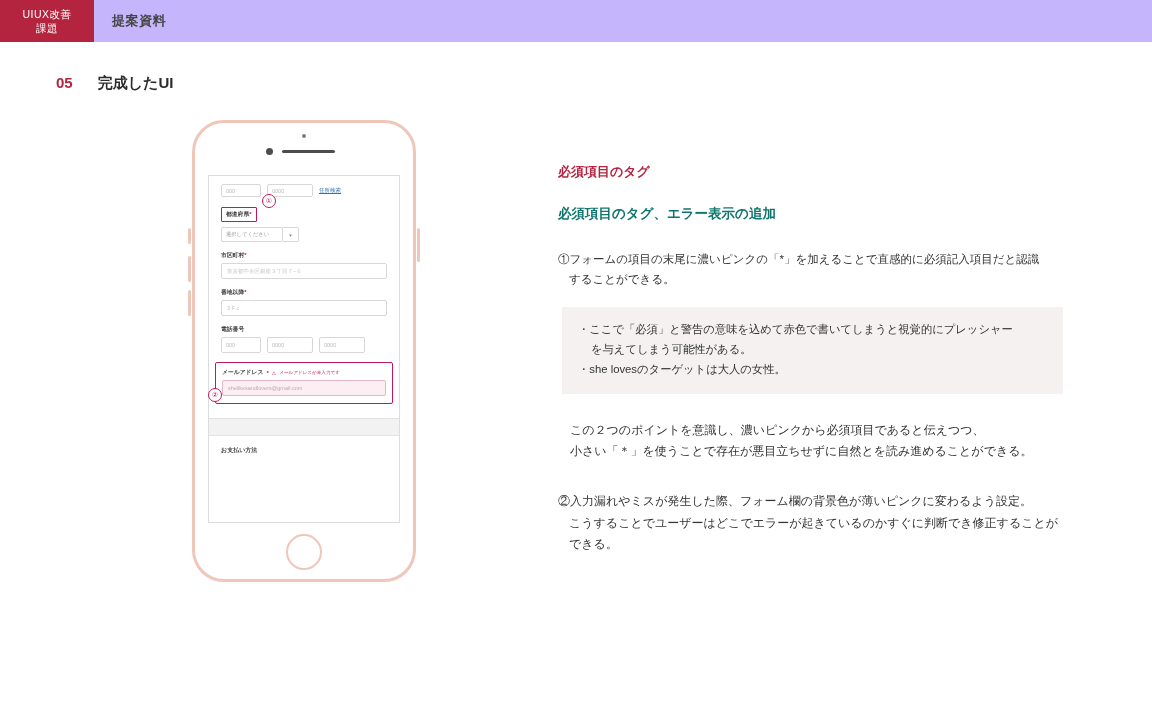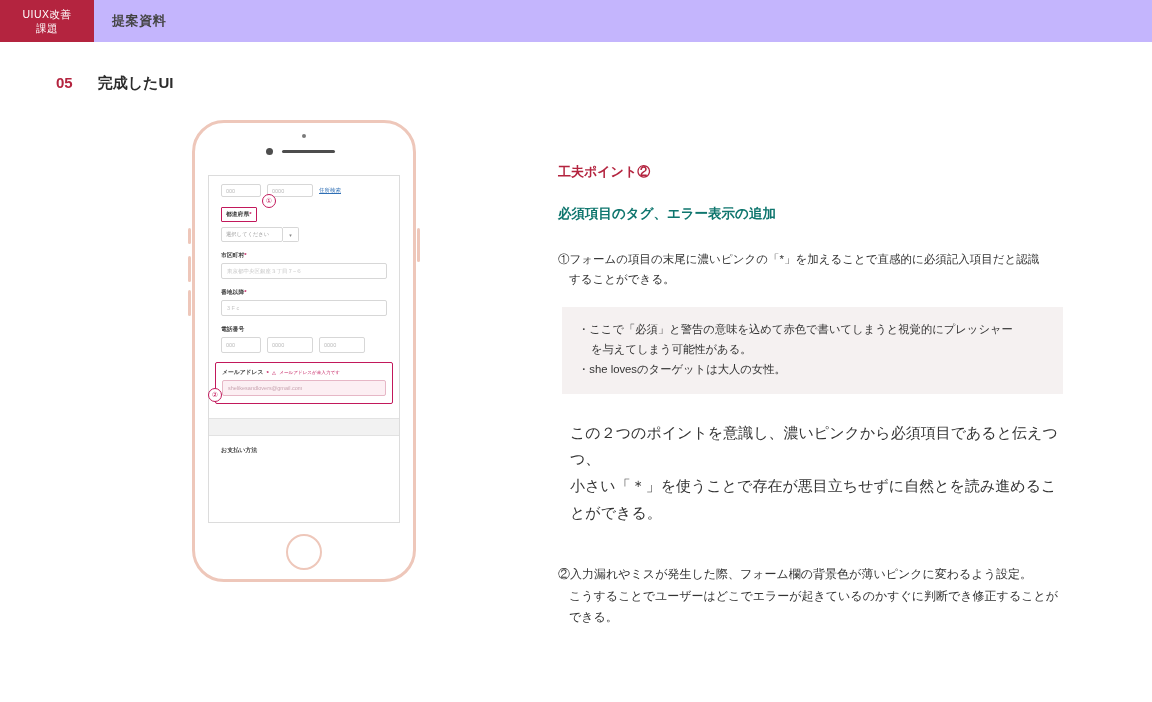--- a/index.html
+++ b/index.html
@@ -335,25 +335,25 @@
   .note-line {
     font-size: 11.3px;
     line-height: 1.75;
     color: #333;
   }
   .note-line .cont {
     display: block;
     padding-left: 13px;
   }
   .body-para {
-    font-size: 15px;
+    font-size: 12px;
     line-height: 1.78;
     color: #333;
     padding-left: 12px;
-    margin-bottom: 38px;
+    margin-bottom: 29px;
   }
   .body-para2 {
     font-size: 12px;
     line-height: 1.78;
     color: #333;
     margin-bottom: 0;
   }
   .body-para2 .indent {
     display: block;
     padding-left: 11px;
@@ -446,21 +446,21 @@
       </div>
 
     </div>
 
     <div class="divider-band"></div>
     <div class="pay-label">お支払い方法</div>
   </div>
 </div>
 
 <div class="right-col">
-  <div class="point-title">工夫ポイント②</div>
+  <div class="point-title">必須項目のタグ</div>
   <div class="point-subtitle">必須項目のタグ、エラー表示の追加</div>
 
   <div class="para">
     <span>①フォームの項目の末尾に濃いピンクの「*」を加えることで直感的に必須記入項目だと認識</span>
     <span class="indent">することができる。</span>
   </div>
 
   <div class="note-box">
     <div class="note-line">
       <span>・ここで「必須」と警告の意味を込めて赤色で書いてしまうと視覚的にプレッシャー</span>

